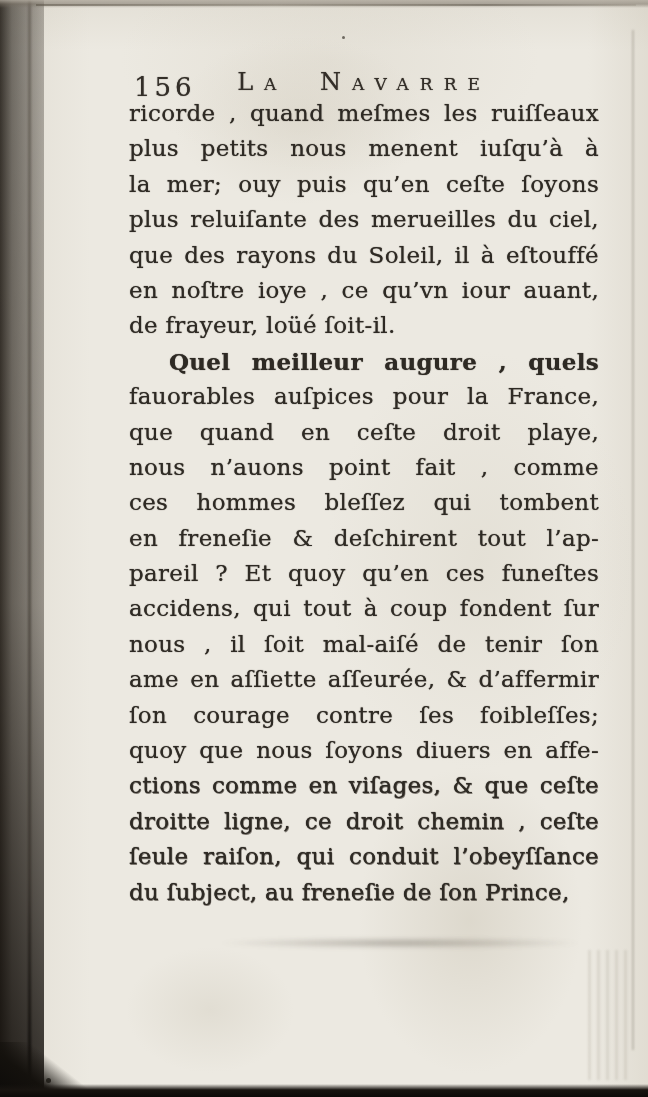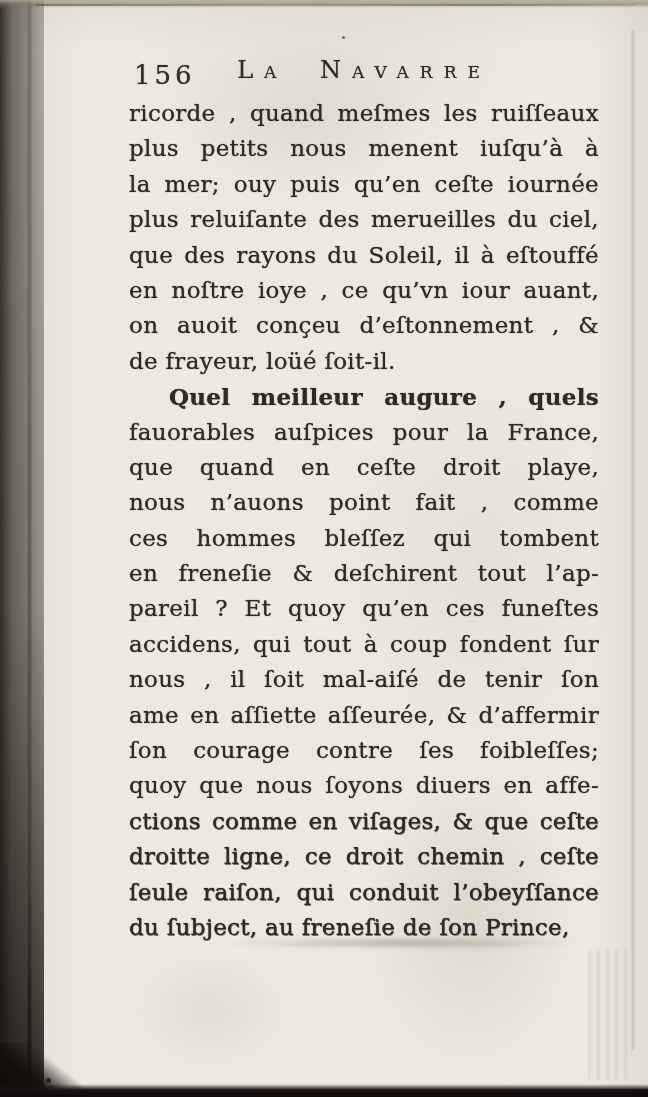--- a/index.html
+++ b/index.html
@@ -61,21 +61,21 @@
   }
   .ink-smudge{
     position:absolute;left:150px;top:936px;width:455px;height:14px;pointer-events:none;
     background:radial-gradient(ellipse 50% 50% at 55% 50%, rgba(70,62,52,.35), rgba(70,62,52,0) 80%);
     filter:blur(2px);
   }
   .speck1{position:absolute;left:46px;top:1078px;width:5px;height:5px;border-radius:50%;background:rgba(25,22,18,.8);filter:blur(.5px);}
   .speck2{position:absolute;left:342px;top:36px;width:3px;height:3px;border-radius:50%;background:rgba(60,54,46,.7);}
 
   
-  .header{position:absolute;left:130px;top:56px;width:468px;height:36px;color:#332e28;}
+  .header{position:absolute;left:130px;top:68px;width:468px;height:36px;color:#332e28;}
   .folio{
     position:absolute;left:4px;top:4px;font-size:26px;letter-spacing:4px;
     text-shadow:0 0 1px rgba(45,40,34,.8);
   }
   .running-title{
     position:absolute;left:0;right:0;top:0;text-align:center;
     font-variant:small-caps;font-size:24px;letter-spacing:11px;word-spacing:14px;
     text-shadow:0 0 1px rgba(45,40,34,.75);
   }
 
@@ -107,25 +107,24 @@
 
   <div class="header">
     <div class="folio">156</div>
     <div class="running-title">La Navarre</div>
   </div>
 
   <div class="textblock">
 
     <div class="line">ricorde , quand meſmes les ruiſſeaux</div>
     <div class="line">plus petits nous menent iuſqu’à à</div>
-    <div class="line">la mer; ouy puis qu’en ceſte iournée</div>
+    <div class="line">la mer; ouy puis qu’en ceſte ſoyons</div>
     <div class="line">plus reluiſante des merueilles du ciel,</div>
     <div class="line">que des rayons du Soleil, il à eſtouffé</div>
     <div class="line">en noſtre ioye , ce qu’vn iour auant,</div>
-    <div class="line">on auoit conçeu d’eſtonnement , &amp;</div>
     <div class="line end">de frayeur, loüé ſoit-il.</div>
 
     <div class="line indent">Quel meilleur augure , quels plus</div>
     <div class="line">fauorables auſpices pour la France,</div>
     <div class="line">que quand en ceſte droit playe,</div>
     <div class="line">nous n’auons point fait , comme</div>
     <div class="line">ces hommes bleſſez qui tombent</div>
     <div class="line">en freneſie &amp; deſchirent tout l’ap-</div>
     <div class="line">pareil ? Et quoy qu’en ces funeſtes</div>
     <div class="line">accidens, qui tout à coup fondent ſur</div>

